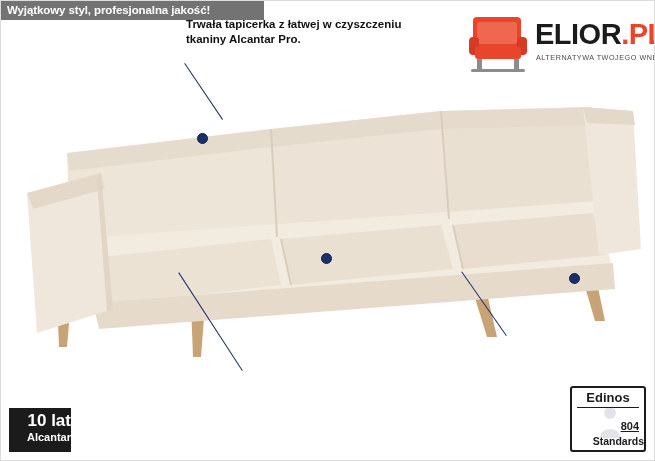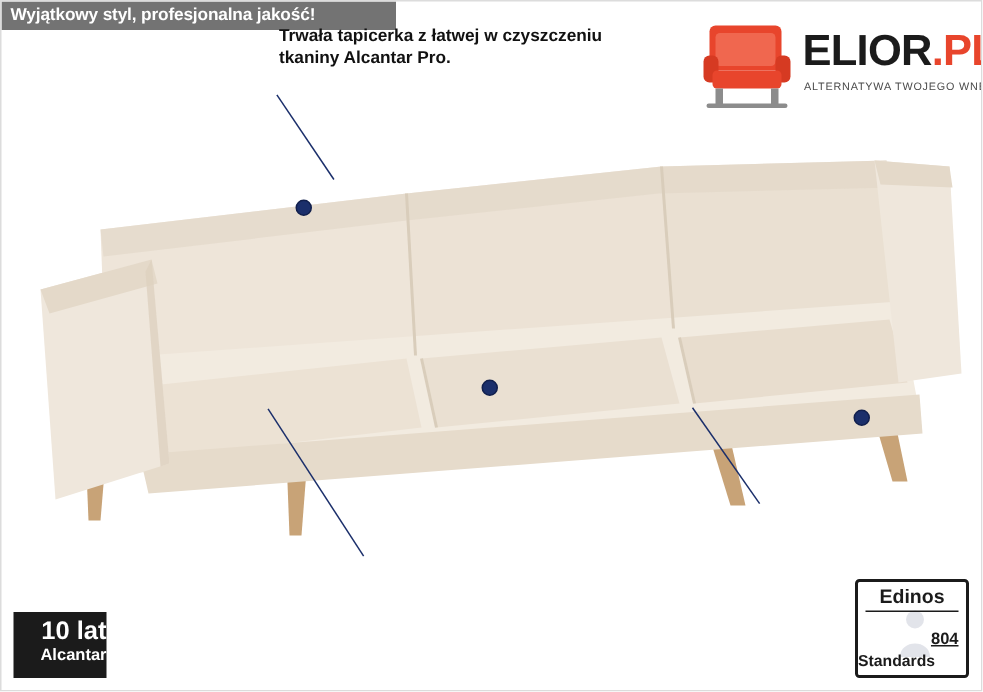--- a/index.html
+++ b/index.html
@@ -188,21 +188,21 @@
     font-size: 11px;
     font-weight: bold;
     color: #1b1b1b;
     text-decoration: underline;
   }
   .edinos-std {
     position: absolute;
     left: 0;
     bottom: 3px;
     width: 100%;
-    text-align: left;
+    text-align: right;
     font-size: 10.5px;
     font-weight: bold;
     color: #1b1b1b;
   }
   .edinos-ghost {
     position: absolute;
     left: 26px;
     top: 18px;
     width: 24px;
     height: 32px;

